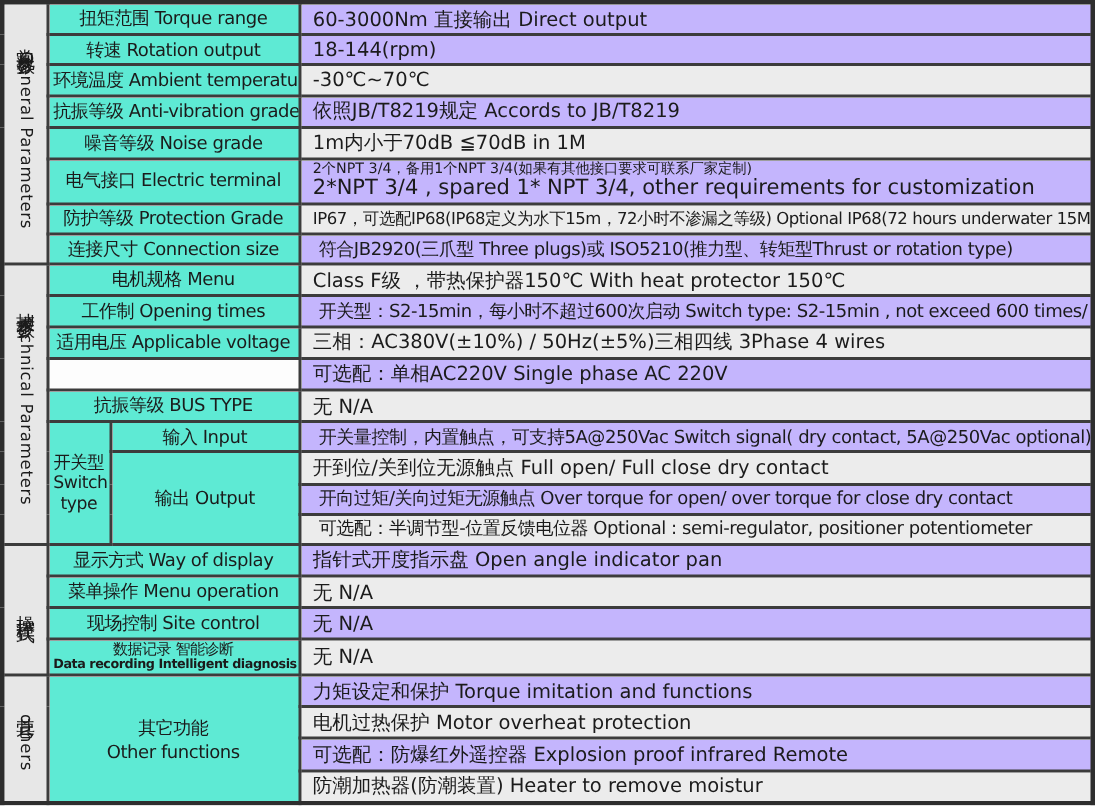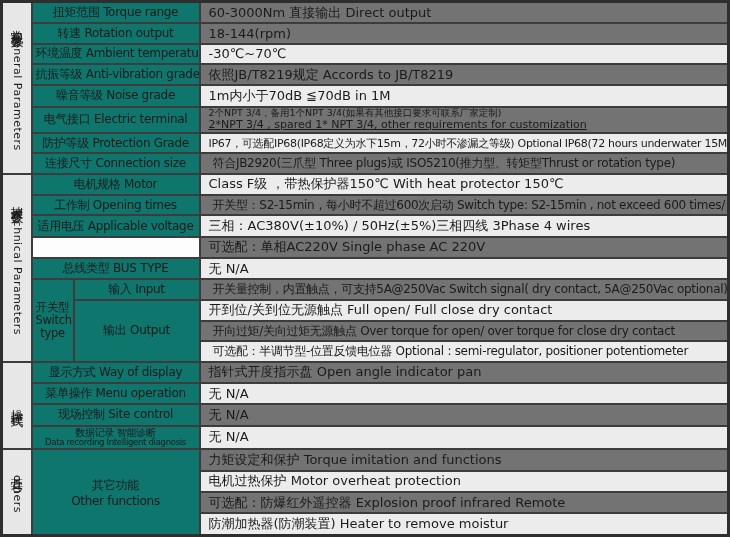--- a/index.html
+++ b/index.html
@@ -27,39 +27,39 @@
     display: inline-block;
     font-size: 12.5px;
     letter-spacing: 2px;
     line-height: 1.0;
     white-space: nowrap;
   }
   .cat-en { font-size: 11px; letter-spacing: 0.5px; margin-top: 4px; }
 
   
   td.lab {
-    background: #0f766e; text-align: center;
+    background: #5eead4; text-align: center;
     font-size: 12px; letter-spacing: -0.3px; white-space: nowrap;
   }
   td.lab.white { background: #fdfdfd; }
   .lab-sm1 { font-size: 10px; line-height: 1.1; }
-  .lab-sm2 { font-size: 8.5px; line-height: 1.1; }
+  .lab-sm2 { font-size: 8.5px; line-height: 1.1; font-weight: bold; }
   .switch-lines { font-size: 11.5px; line-height: 1.15; letter-spacing: -0.3px; }
   .two-line-lab div { white-space: nowrap; }
 
   
   td.val {
-    background: #737373; font-size: 13px;
+    background: #c4b5fd; font-size: 13px;
     padding-left: 8px; white-space: nowrap;
   }
   td.val.g { background: #ececec; }
   td.val.condensed { font-size: 12px; letter-spacing: -0.3px; padding-left: 12px; }
   td.val.xcondensed { font-size: 11px; letter-spacing: -0.3px; }
   .val-sm1 { font-size: 9.5px; line-height: 1.12; white-space: nowrap; }
-  .val-sm2 { font-size: 11px; line-height: 1.12; white-space: nowrap; text-decoration: underline; }
+  .val-sm2 { font-size: 14px; line-height: 1.12; white-space: nowrap; }
 </style>
 </head>
 <body>
 
 <div class="page">
 <table class="spec">
   <colgroup>
     <col style="width:30px">
         <col style="width:42px">
         <col style="width:126px">
@@ -103,37 +103,37 @@
   </tr>
   <tr>
     <td class="lab" colspan="2">连接尺寸 Connection size</td>
     <td class="val condensed">符合JB2920(三爪型 Three plugs)或 ISO5210(推力型、转矩型Thrust or rotation type)</td>
   </tr>
 
   <tr>
     <td class="cat" rowspan="9">
       <span class="v"><span>技术参数</span><span class="cat-en">Technical Parameters</span></span>
     </td>
-    <td class="lab" colspan="2">电机规格 Motor</td>
+    <td class="lab" colspan="2">电机规格 Menu</td>
     <td class="val g">Class F级 ，带热保护器150℃  With heat protector 150℃</td>
   </tr>
   <tr>
     <td class="lab" colspan="2">工作制 Opening times</td>
     <td class="val condensed">开关型：S2-15min，每小时不超过600次启动 Switch type: S2-15min , not exceed 600 times/ H</td>
   </tr>
   <tr>
     <td class="lab" colspan="2">适用电压 Applicable voltage</td>
     <td class="val g">三相：AC380V(±10%) / 50Hz(±5%)三相四线 3Phase 4 wires</td>
   </tr>
   <tr>
     <td class="lab white" colspan="2"></td>
     <td class="val">可选配：单相AC220V Single phase AC 220V</td>
   </tr>
   <tr>
-    <td class="lab" colspan="2">总线类型 BUS TYPE</td>
+    <td class="lab" colspan="2">抗振等级 BUS TYPE</td>
     <td class="val g">无 N/A</td>
   </tr>
   <tr>
     <td class="lab" rowspan="4">
       <div class="switch-lines">
         <div>开关型</div>
         <div>Switch</div>
         <div>type</div>
       </div>
     </td>

